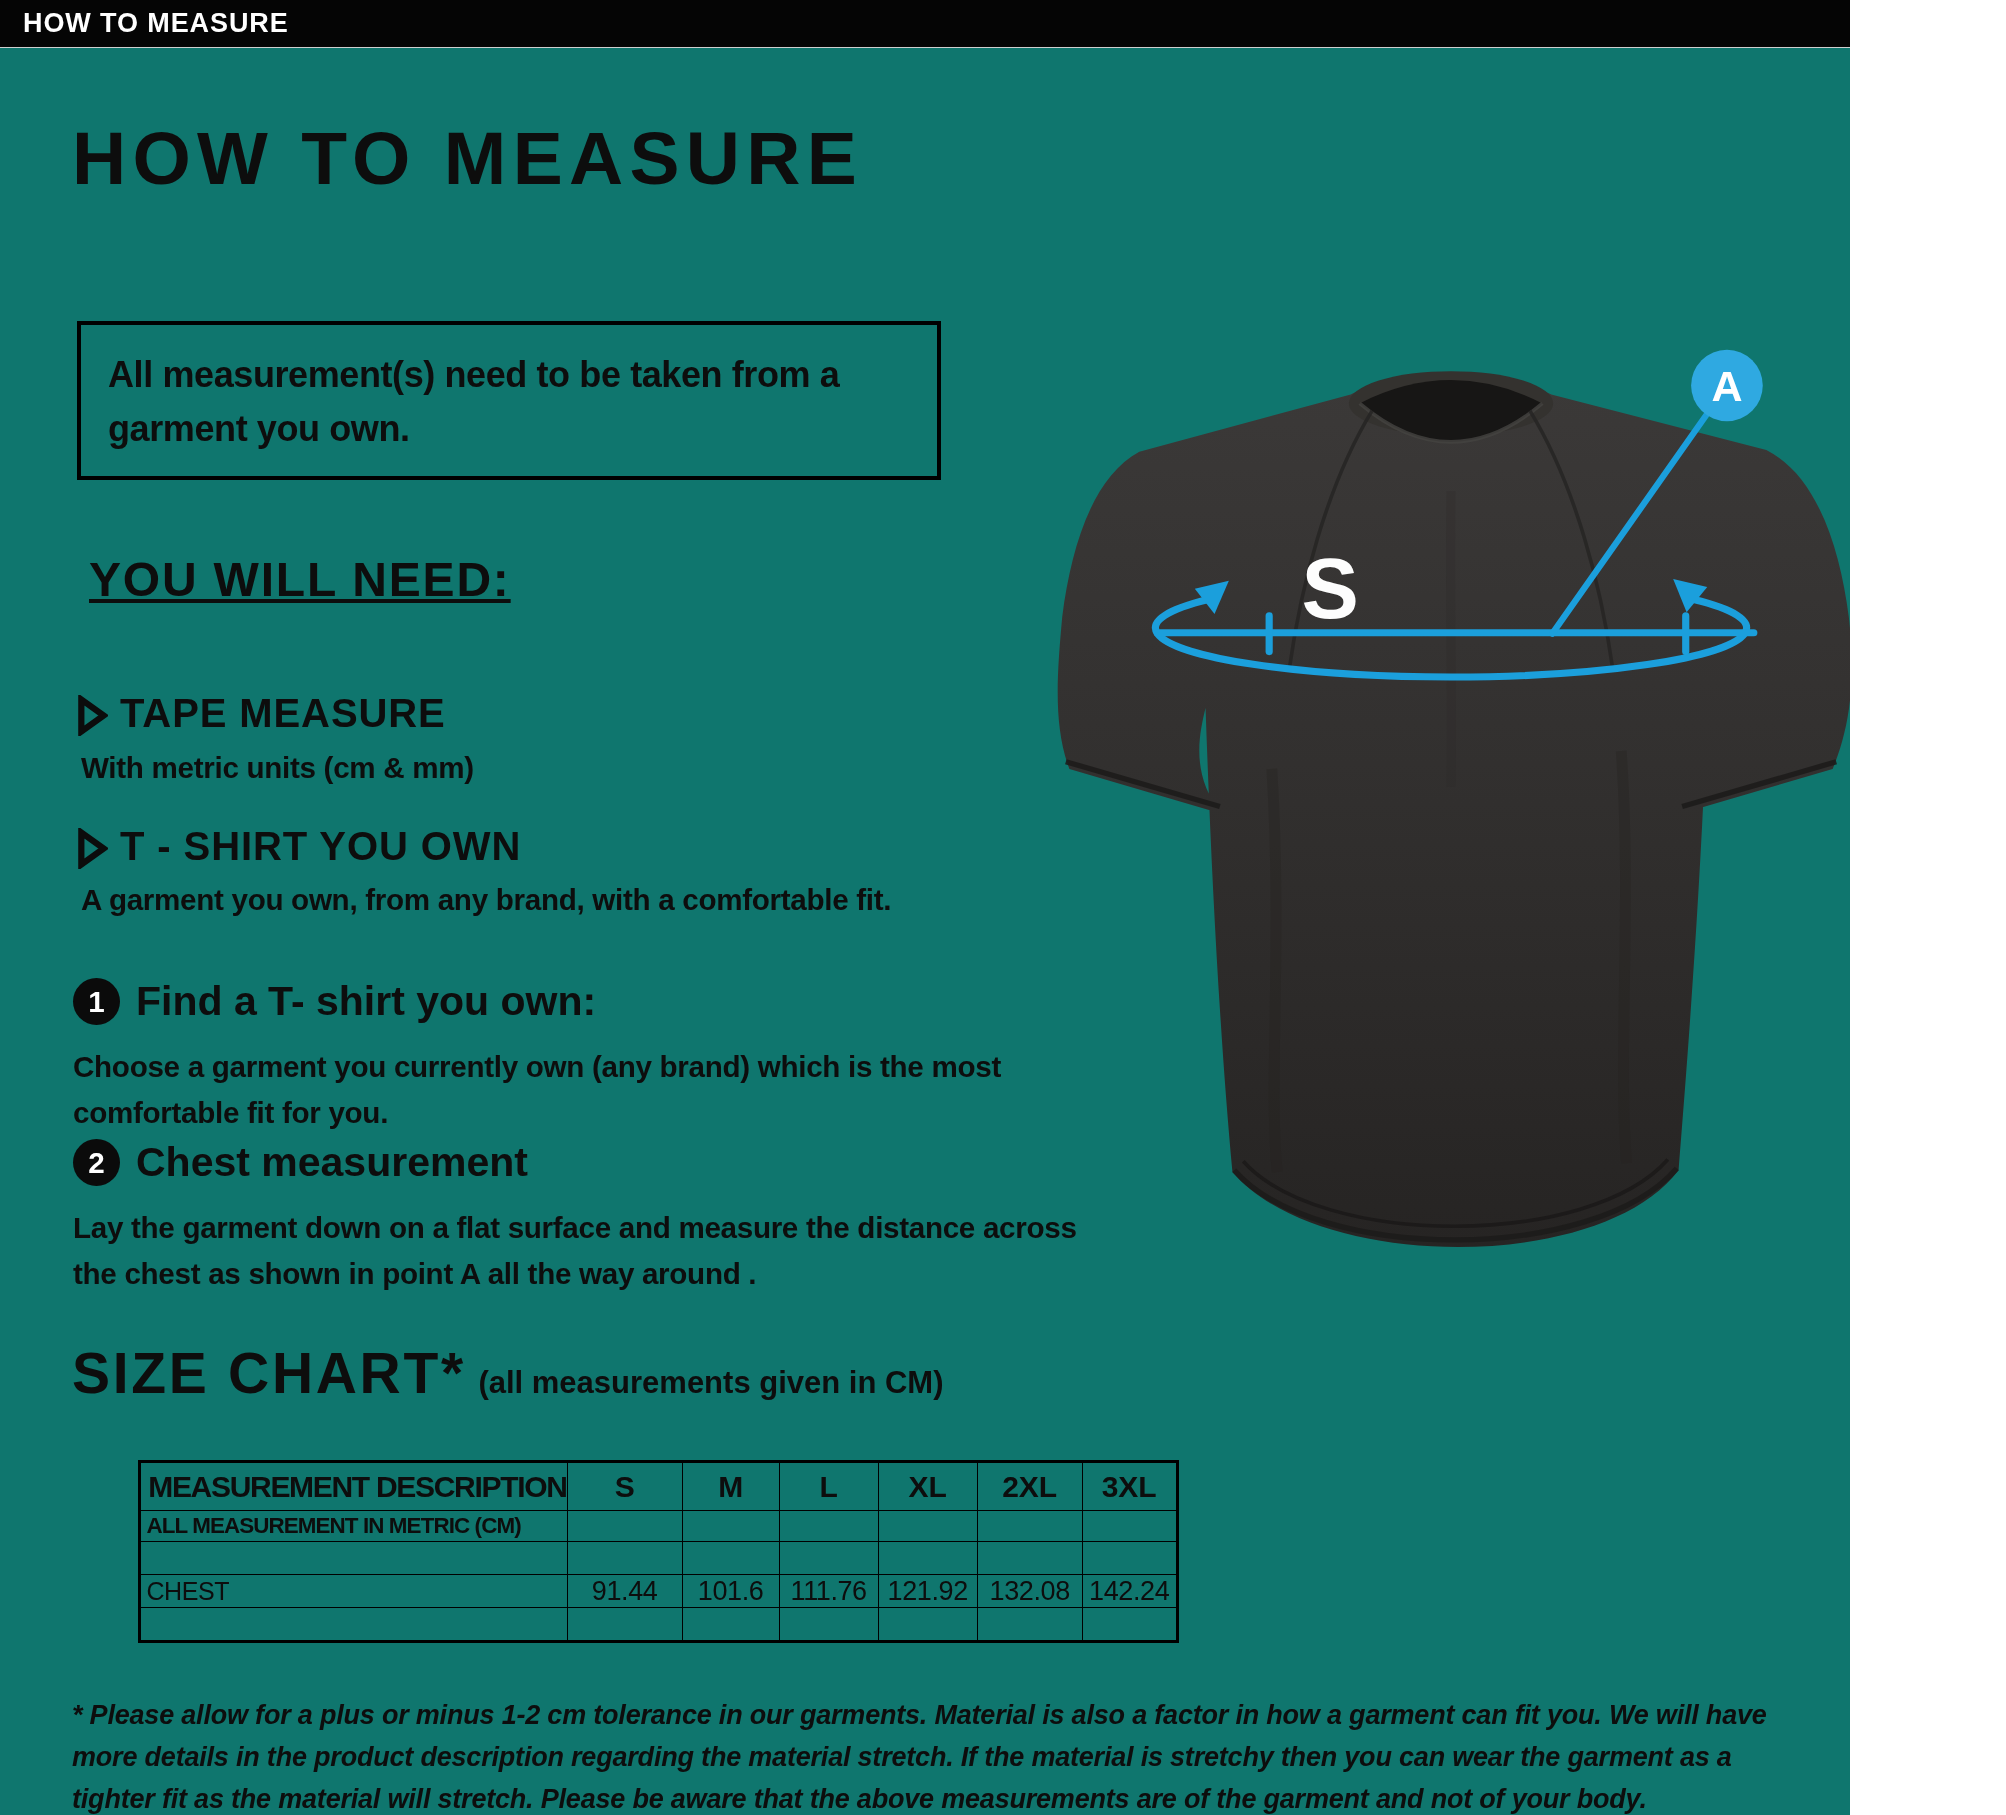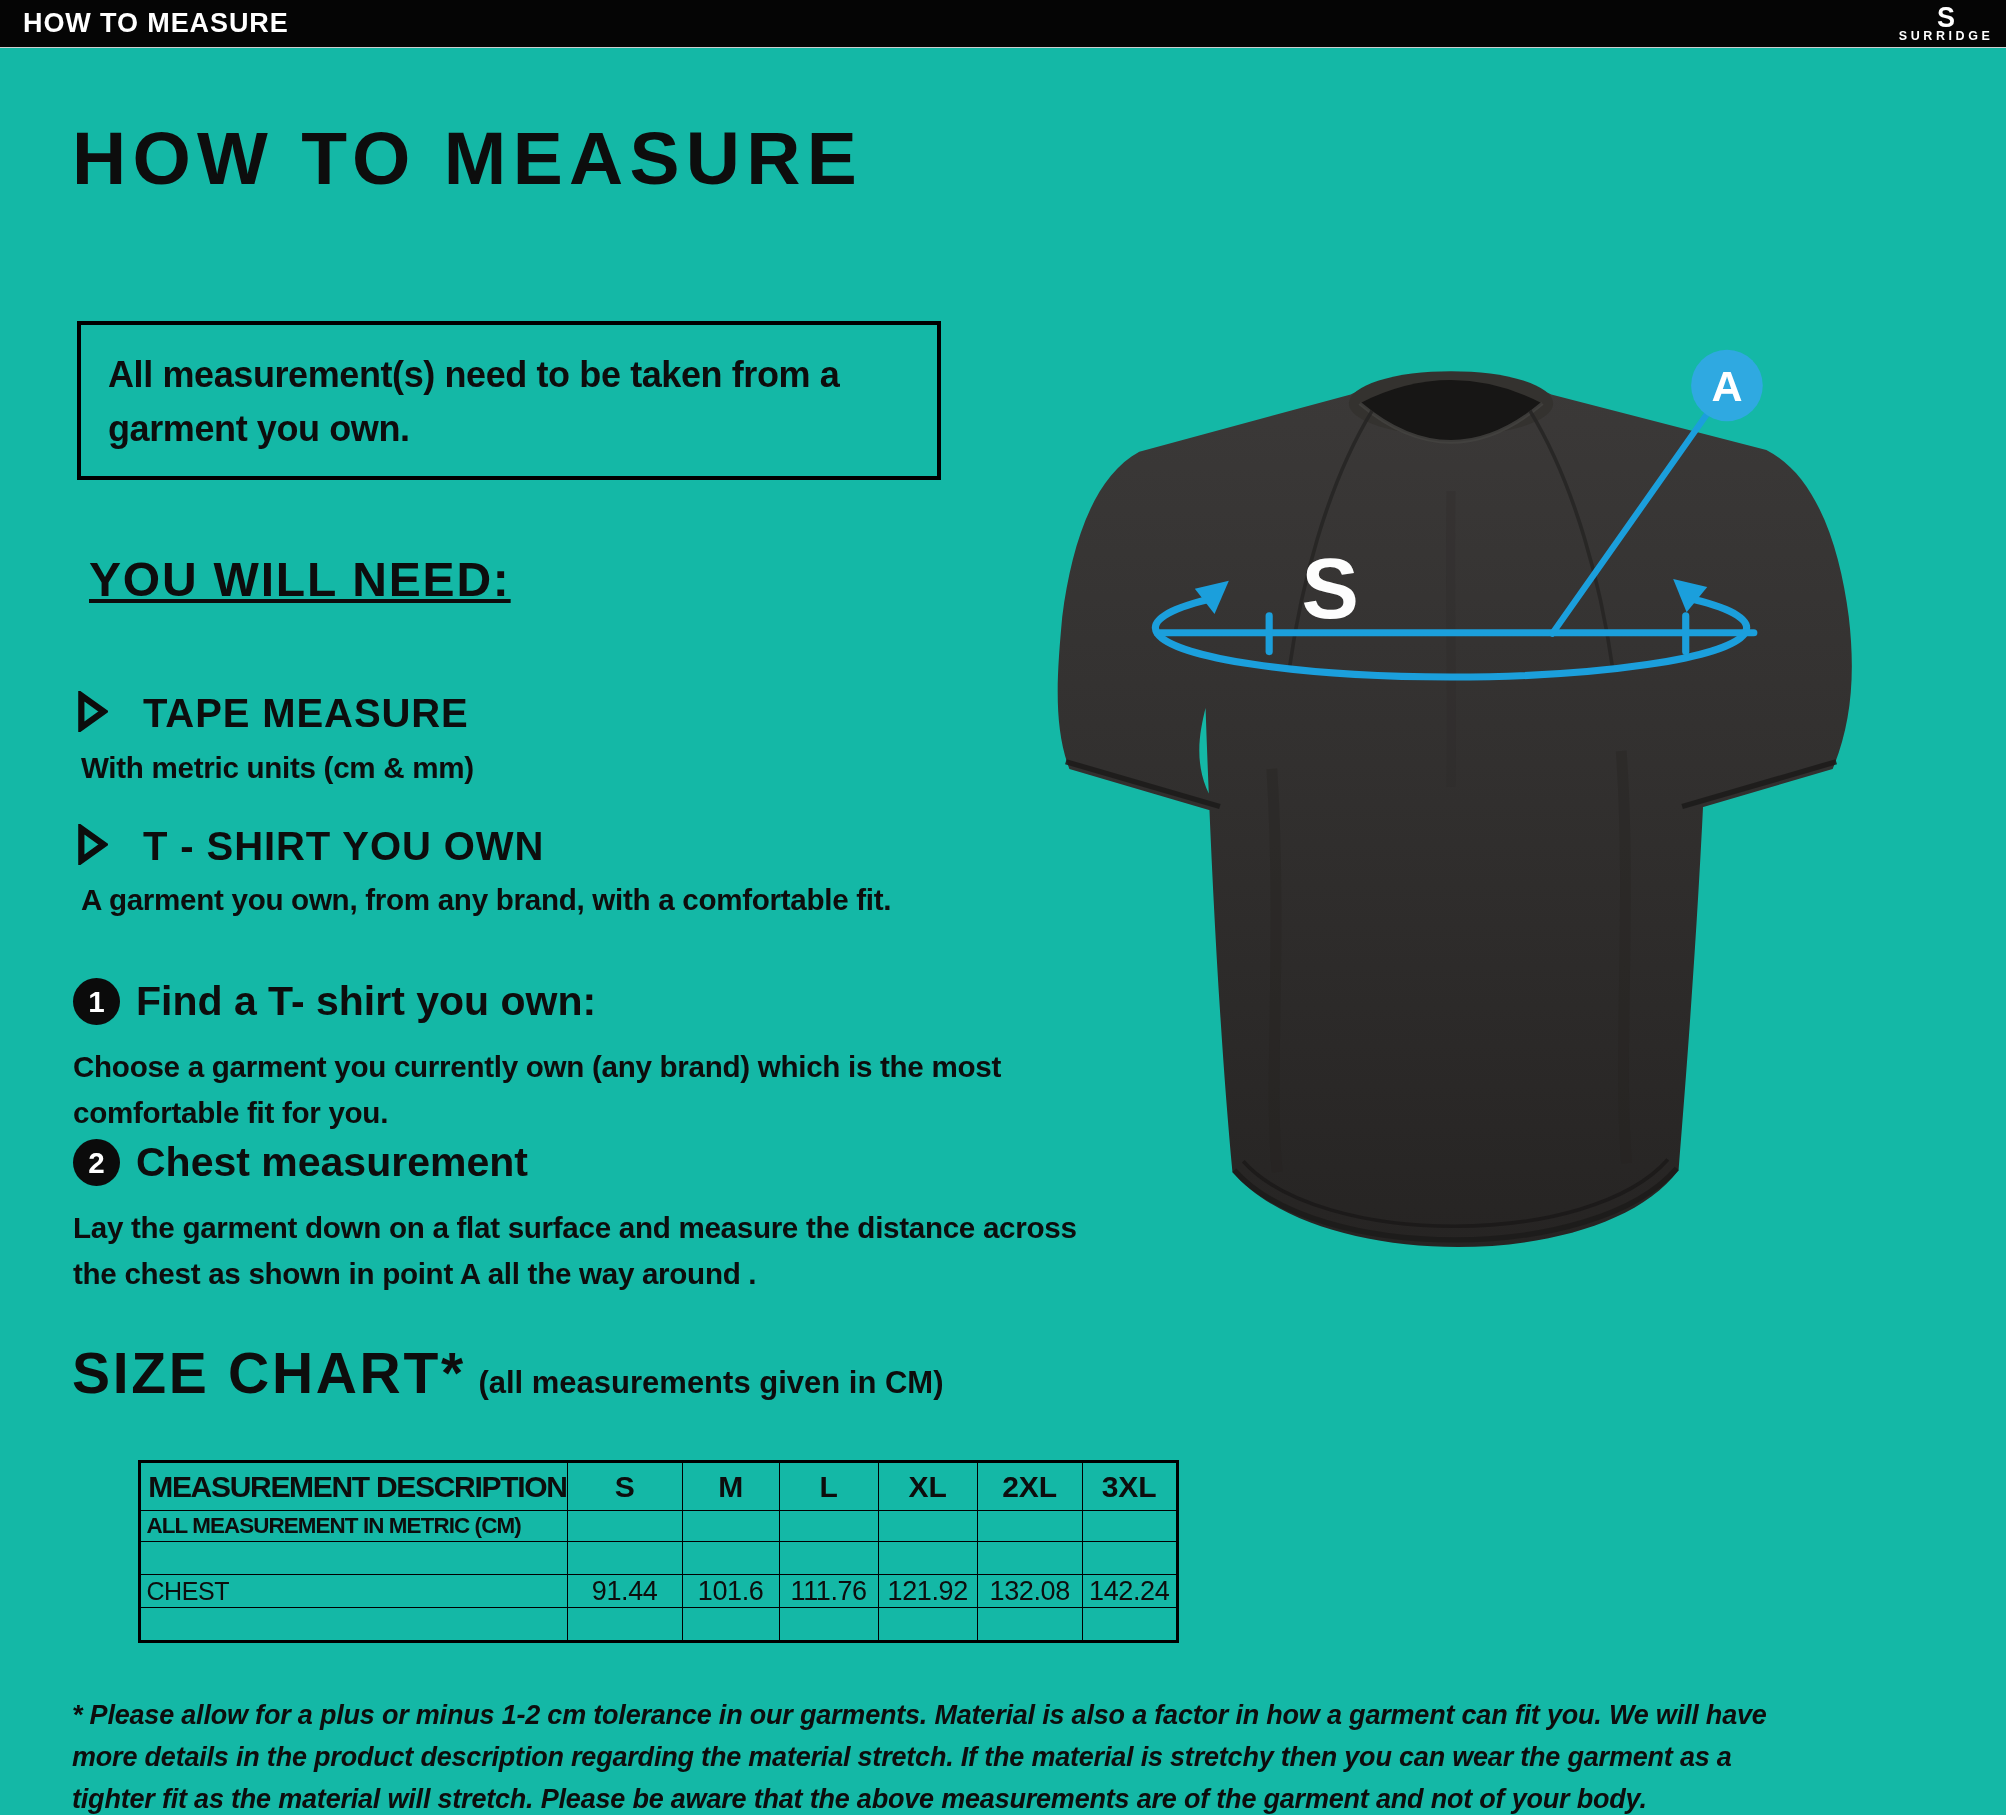--- a/index.html
+++ b/index.html
@@ -1,36 +1,36 @@
 <!DOCTYPE html>
 <html style="font-size:14.3px"><head>
 <meta charset="utf-8">
 <style>
   html,body{margin:0;padding:0;background:#fff;}
-  .page{position:relative;width:2006px;height:1815px;background:#14b8a6;overflow:hidden;
+  .page{position:relative;width:1850px;height:1815px;background:#0f766e;overflow:hidden;
         font-family:"Liberation Sans",sans-serif;color:#0d0d0d;}
 
   
   .topbar{position:absolute;left:0;top:0;width:2006px;height:48px;background:#050505;
           border-bottom:1.8px solid #cfcfcf;display:flex;align-items:center;justify-content:space-between;
           box-sizing:border-box;padding:0 12.5px 0 23px;}
   .topbar-title{color:#fff;font-size:27px;font-weight:bold;letter-spacing:0.9px;}
   .brand{display:flex;flex-direction:column;align-items:center;line-height:1;margin-top:1.8px;}
   .brand-s{color:#fff;font-size:27px;font-weight:bold;line-height:.85;transform:scaleY(1.1);}
   .brand-name{color:#fff;font-size:12.5px;font-weight:bold;letter-spacing:3.6px;margin-top:0.9px;}
 
   
   .h1{position:absolute;left:72px;top:115px;font-size:75px;font-weight:bold;letter-spacing:6.3px;white-space:nowrap;}
   .note-box{position:absolute;left:77px;top:321px;width:864px;box-sizing:border-box;
             border:4.5px solid #000;padding:23px 27px 19.7px 27px;}
   .note-line{font-size:36px;font-weight:bold;line-height:1.5;white-space:nowrap;letter-spacing:-0.4px;}
   .h2{position:absolute;left:89px;top:552px;font-size:48px;font-weight:bold;letter-spacing:1.8px;white-space:nowrap;text-decoration:underline;}
 
   
-  .tool{position:absolute;left:76px;display:flex;align-items:flex-start;gap:35px;}
+  .tool{position:absolute;left:76px;display:flex;align-items:flex-end;gap:12px;}
   .tool-title{font-size:40px;font-weight:bold;letter-spacing:0.9px;white-space:nowrap;}
   .tri-icon{width:32px;height:41px;flex:0 0 auto;}
   .sub{position:absolute;font-size:29.6px;font-weight:bold;white-space:nowrap;letter-spacing:-0.3px;}
 
   
   .step-head{position:absolute;left:73px;display:flex;align-items:center;gap:16px;}
   .step-num{width:47px;height:47px;border-radius:50%;background:#0b0b0b;color:#fff;
             display:flex;align-items:center;justify-content:center;font-size:29.6px;font-weight:bold;flex:0 0 auto;}
   .step-title{font-size:41px;font-weight:bold;letter-spacing:0px;white-space:nowrap;}
   .step-desc{position:absolute;left:73px;font-size:29.6px;font-weight:bold;line-height:1.55;letter-spacing:-0.3px;}

